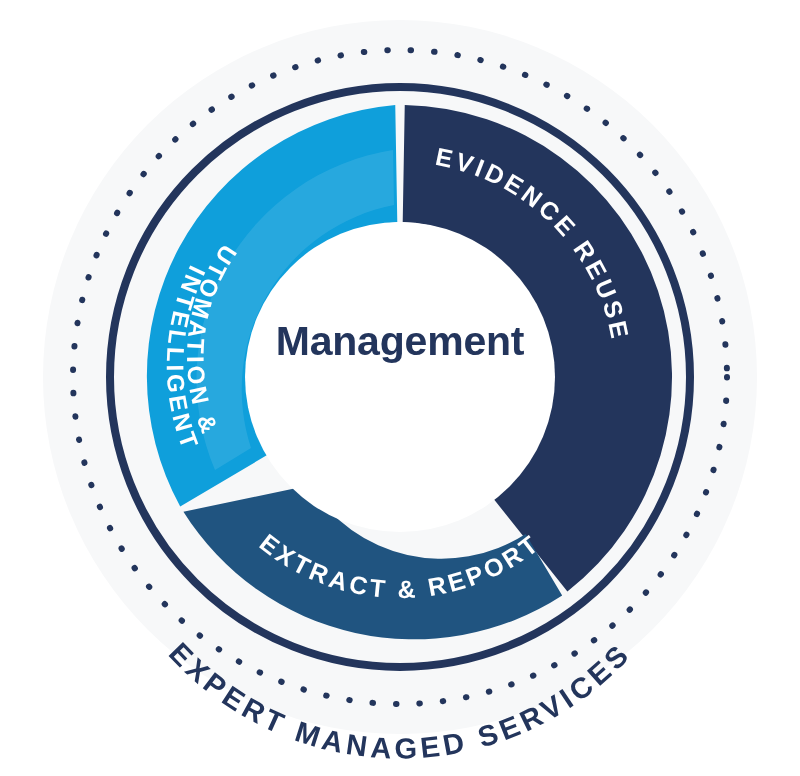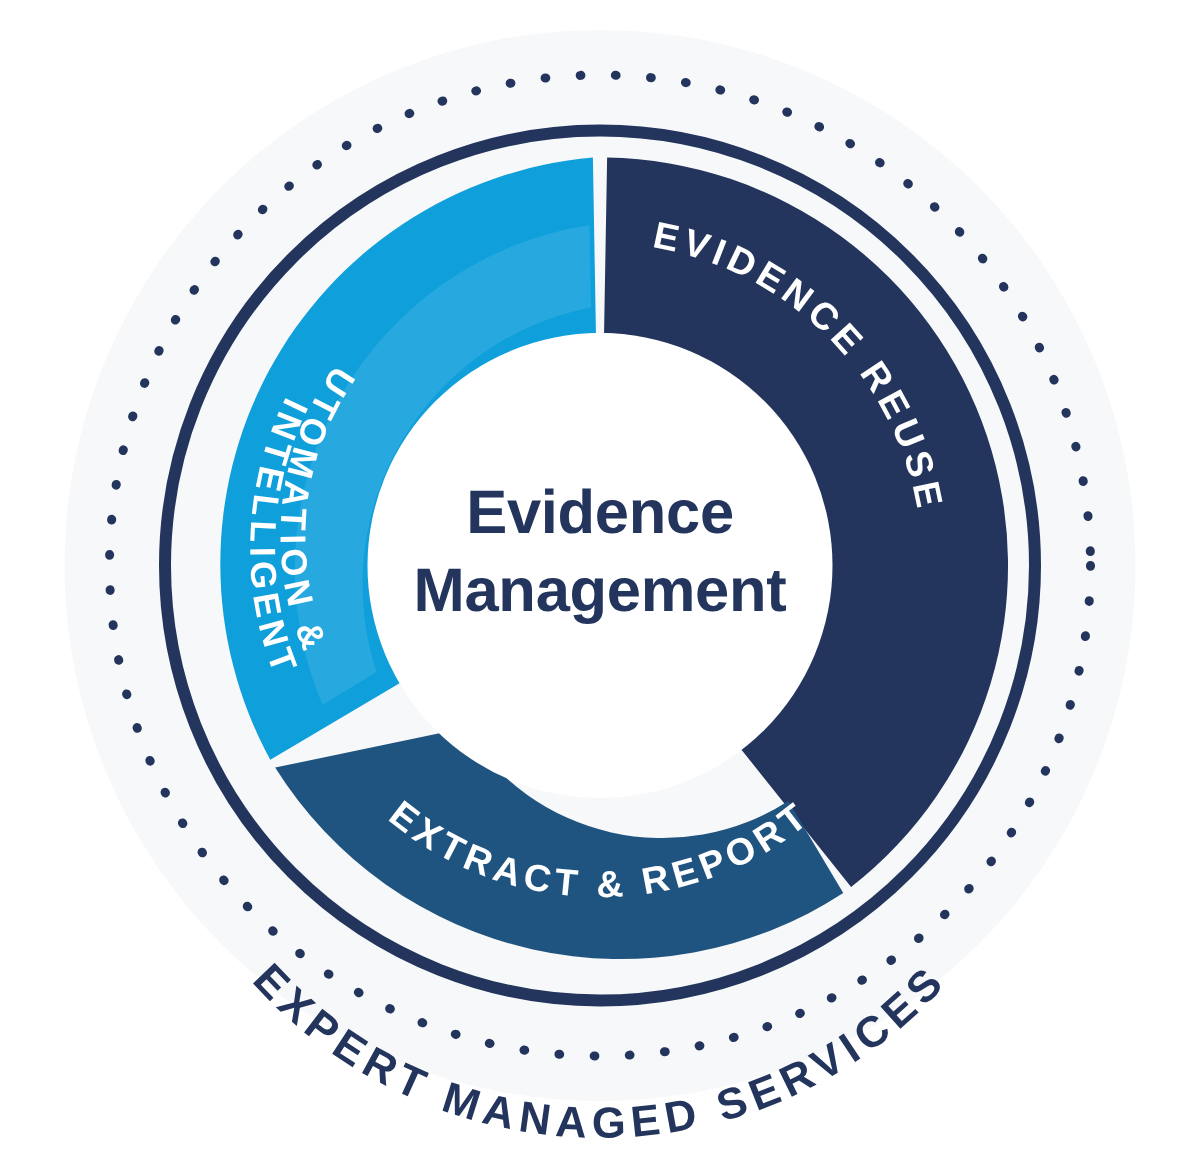--- a/index.html
+++ b/index.html
@@ -111,17 +111,16 @@
       <textPath href="#arc-automation" startOffset="50%" text-anchor="middle">AUTOMATION &amp; AI</textPath>
     </text>
 
     <text class="arc-label outer-label">
       <textPath href="#arc-outer-services" startOffset="50%" text-anchor="middle">EXPERT MANAGED SERVICES</textPath>
     </text>
 
   </svg>
 
   <div class="center-label">
-    <span class="line">Evidence</span>
     <span class="line">Management</span>
   </div>
 
 </div>
 
 </body></html>

